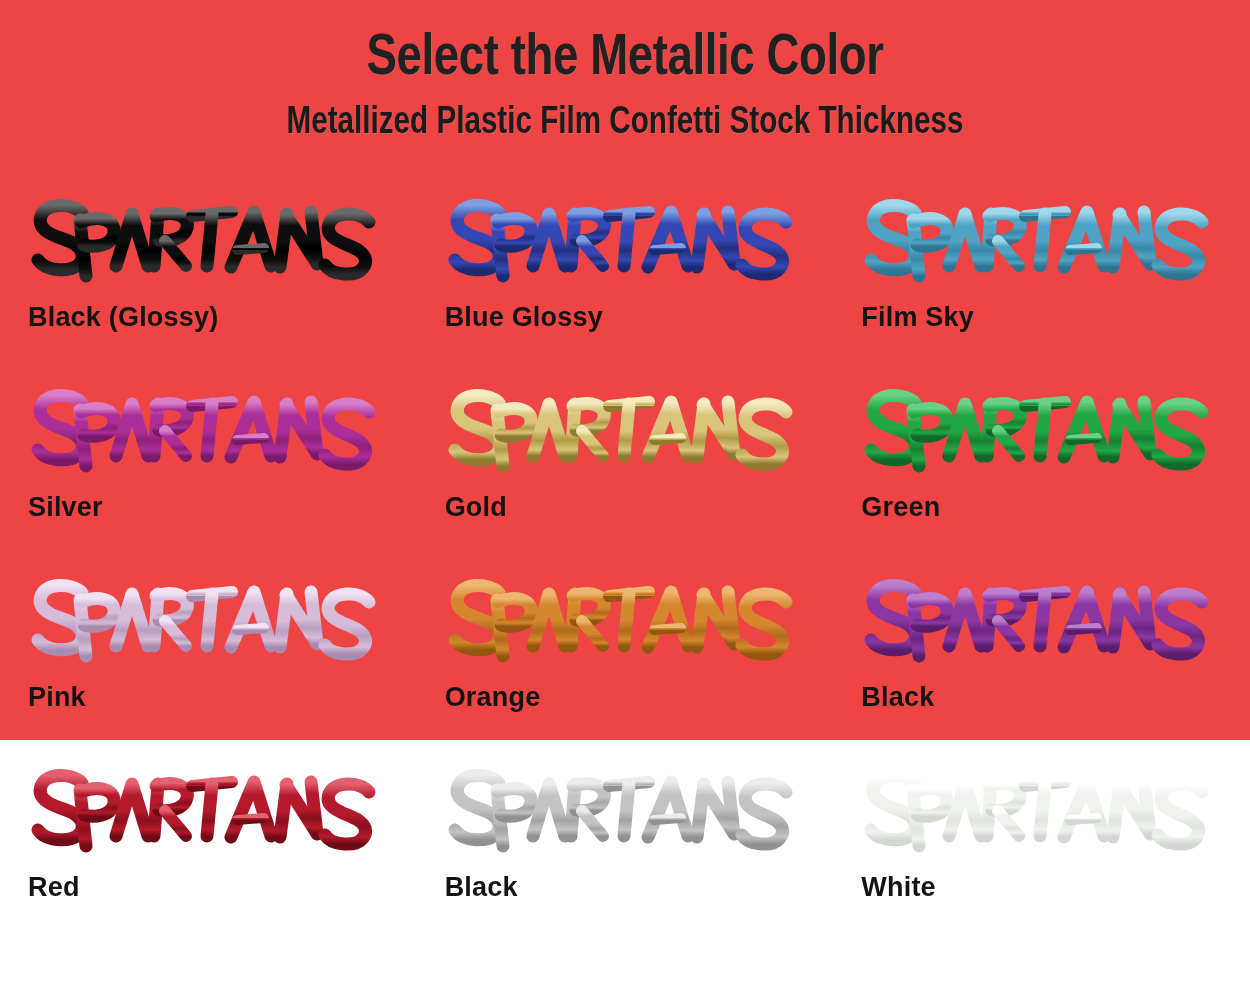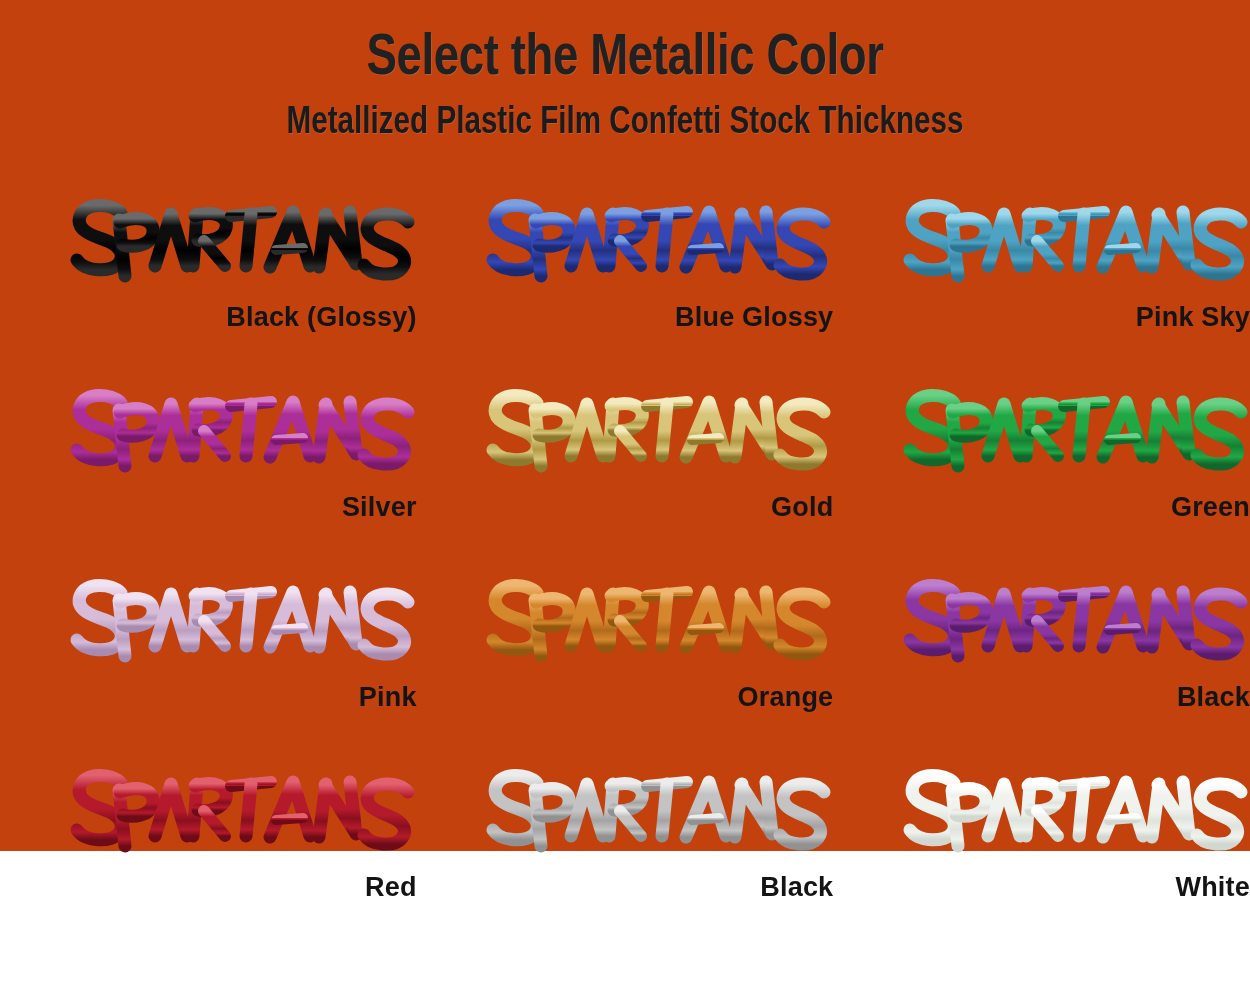--- a/index.html
+++ b/index.html
@@ -11,22 +11,22 @@
     width: 1250px;
     height: 1000px;
     overflow: hidden;
     font-family: "Liberation Sans", sans-serif;
     -webkit-font-smoothing: antialiased;
   }
 
   .page {
     position: relative;
     width: 1250px;
-    height: 851px;
-    background: #c2410c;
+    height: 740px;
+    background: #ef4444;
     box-sizing: border-box;
   }
 
   
   .header {
     padding-top: 26px;
     text-align: center;
   }
   .title {
     font-family: "Liberation Sans", sans-serif;
@@ -60,21 +60,21 @@
     top: 190px;
     left: 0;
     width: 1250px;
     display: grid;
     grid-template-columns: repeat(3, 1fr);
     grid-template-rows: repeat(4, 190px);
   }
   .cell {
     display: flex;
     flex-direction: column;
-    align-items: flex-end;
+    align-items: flex-start;
     justify-content: flex-start;
     position: relative;
     margin-left: 28px;
   }
   .sample {
     width: 350px;
     height: 100px;
     display: flex;
     align-items: center;
     justify-content: center;
@@ -298,21 +298,21 @@
               <path d="M289 74 L283 22" stroke-width="13"></path>
               <path d="M341 32 C332 21,306 21,301 34 C296 47,313 52,324 57 C336 62,341 70,335 78 C328 87,304 86,297 75" stroke-width="13"></path>
             </g>
             <g clip-path="url(#cl2)">
               <rect x="0" y="38" width="350" height="16" fill="url(#sh2)"></rect>
               <rect x="0" y="20" width="350" height="7" fill="#9fd8ea" opacity="0.45"></rect>
               <rect x="0" y="70" width="350" height="8" fill="#3a88a8" opacity="0.35"></rect>
             </g>
           </svg>
         </div>
-        <div class="swatch-label">Pink Sky</div>
+        <div class="swatch-label">Film Sky</div>
       </div>
       <div class="cell">
         <div class="sample">
           <svg width="350" height="100" viewBox="0 0 350 100" role="img" aria-label="SPARTANS">
             <defs>
               <linearGradient id="g3" x1="0" y1="0" x2="0" y2="1">
                 <stop offset="0%" stop-color="#d87ec6"></stop>
                 <stop offset="22%" stop-color="#ac2e99"></stop>
                 <stop offset="52%" stop-color="#ac2e99"></stop>
                 <stop offset="70%" stop-color="#8d2179"></stop>

